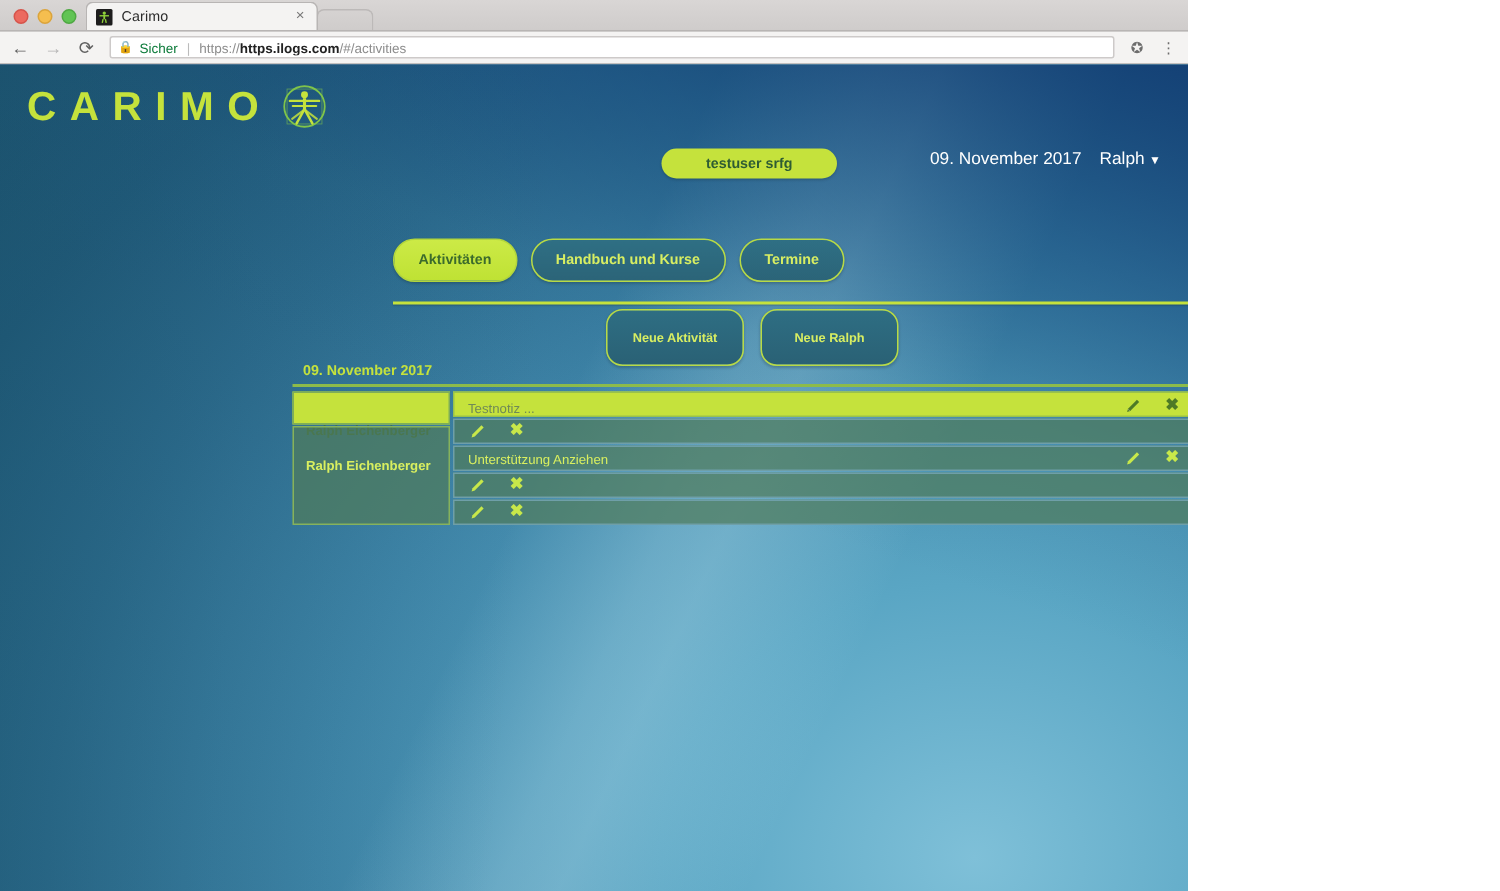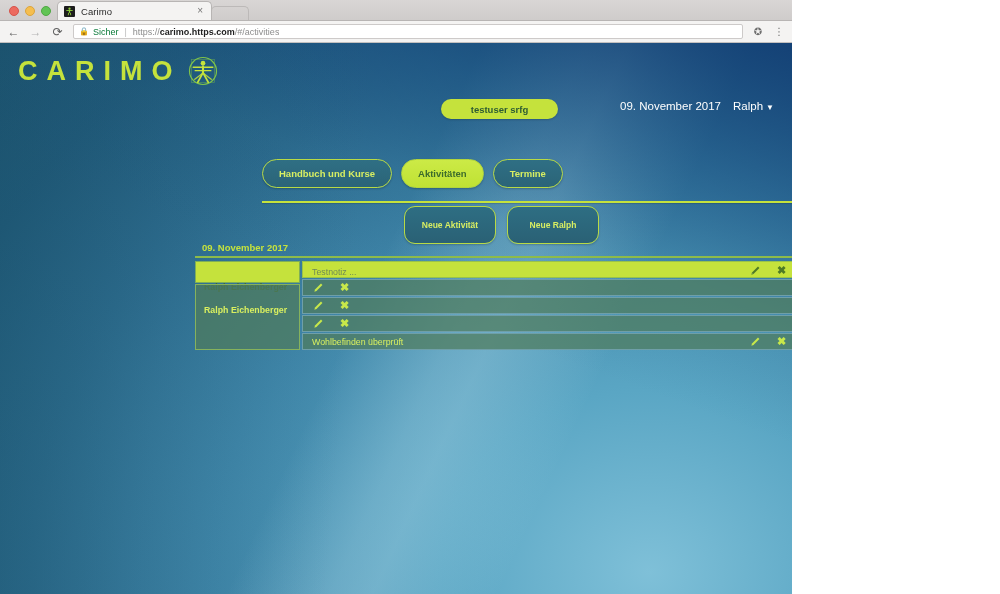--- a/index.html
+++ b/index.html
@@ -340,21 +340,21 @@
   </div>
 
   <div class="toolbar">
     <span class="navbtn">←</span>
     <span class="navbtn disabled">→</span>
     <span class="navbtn">⟳</span>
     <div class="omnibox">
       <span class="lock">🔒</span>
       <span class="secure-word">Sicher</span>
       <span class="om-divider">|</span>
-      <span class="url"><span class="scheme">https://</span><span class="host">carimo.https.com</span><span class="path">/#/activities</span></span>
+      <span class="url"><span class="scheme">https://</span><span class="host">https.ilogs.com</span><span class="path">/#/activities</span></span>
     </div>
     <span class="star">✪</span>
     <span class="kebab">⋮</span>
   </div>
 
   <div class="page">
 
     <div class="app-header">
       <div class="logo">
         <span class="logo-text">CARIMO</span>
@@ -375,22 +375,22 @@
 
     <div class="user-pill">testuser srfg</div>
 
     <div class="header-right">
       <span>09. November 2017</span>
       <span><span>Ralph</span><span class="caret">▼</span></span>
     </div>
 
     <div class="navwrap">
       <div class="navtabs">
+        <div class="navtab active">Aktivitäten</div>
         <div class="navtab">Handbuch und Kurse</div>
-        <div class="navtab active">Aktivitäten</div>
         <div class="navtab">Termine</div>
       </div>
       <div class="nav-underline"></div>
     </div>
 
     <div class="actions">
       <div class="actionbtn">Neue Aktivität</div>
       <div class="actionbtn">Neue Ralph</div>
     </div>
 
@@ -428,20 +428,21 @@
                     <path d="M1.5 10.5 L2.2 8.2 L8.7 1.7 L10.3 3.3 L3.8 9.8 Z" fill="currentColor"></path>
                   </svg>
               </span>
               <span class="icon-btn">
                   <span class="x-glyph">✖</span>
                 </span>
             </span>
           </div>
 
           <div class="row">
+            <span class="row-text">Unterstützung Anziehen</span>
             <span class="row-icons">
               <span class="icon-btn">
                 <svg width="11" height="11" viewBox="0 0 12 12">
                     <path d="M1.5 10.5 L2.2 8.2 L8.7 1.7 L10.3 3.3 L3.8 9.8 Z" fill="currentColor"></path>
                   </svg>
               </span>
               <span class="icon-btn">
                   <span class="x-glyph">✖</span>
                 </span>
             </span>
@@ -454,21 +455,20 @@
                     <path d="M1.5 10.5 L2.2 8.2 L8.7 1.7 L10.3 3.3 L3.8 9.8 Z" fill="currentColor"></path>
                   </svg>
               </span>
               <span class="icon-btn">
                   <span class="x-glyph">✖</span>
                 </span>
             </span>
           </div>
 
           <div class="row">
-            <span class="row-text">Wohlbefinden überprüft</span>
             <span class="row-icons">
               <span class="icon-btn">
                 <svg width="11" height="11" viewBox="0 0 12 12">
                     <path d="M1.5 10.5 L2.2 8.2 L8.7 1.7 L10.3 3.3 L3.8 9.8 Z" fill="currentColor"></path>
                   </svg>
               </span>
               <span class="icon-btn">
                   <span class="x-glyph">✖</span>
                 </span>
             </span>

